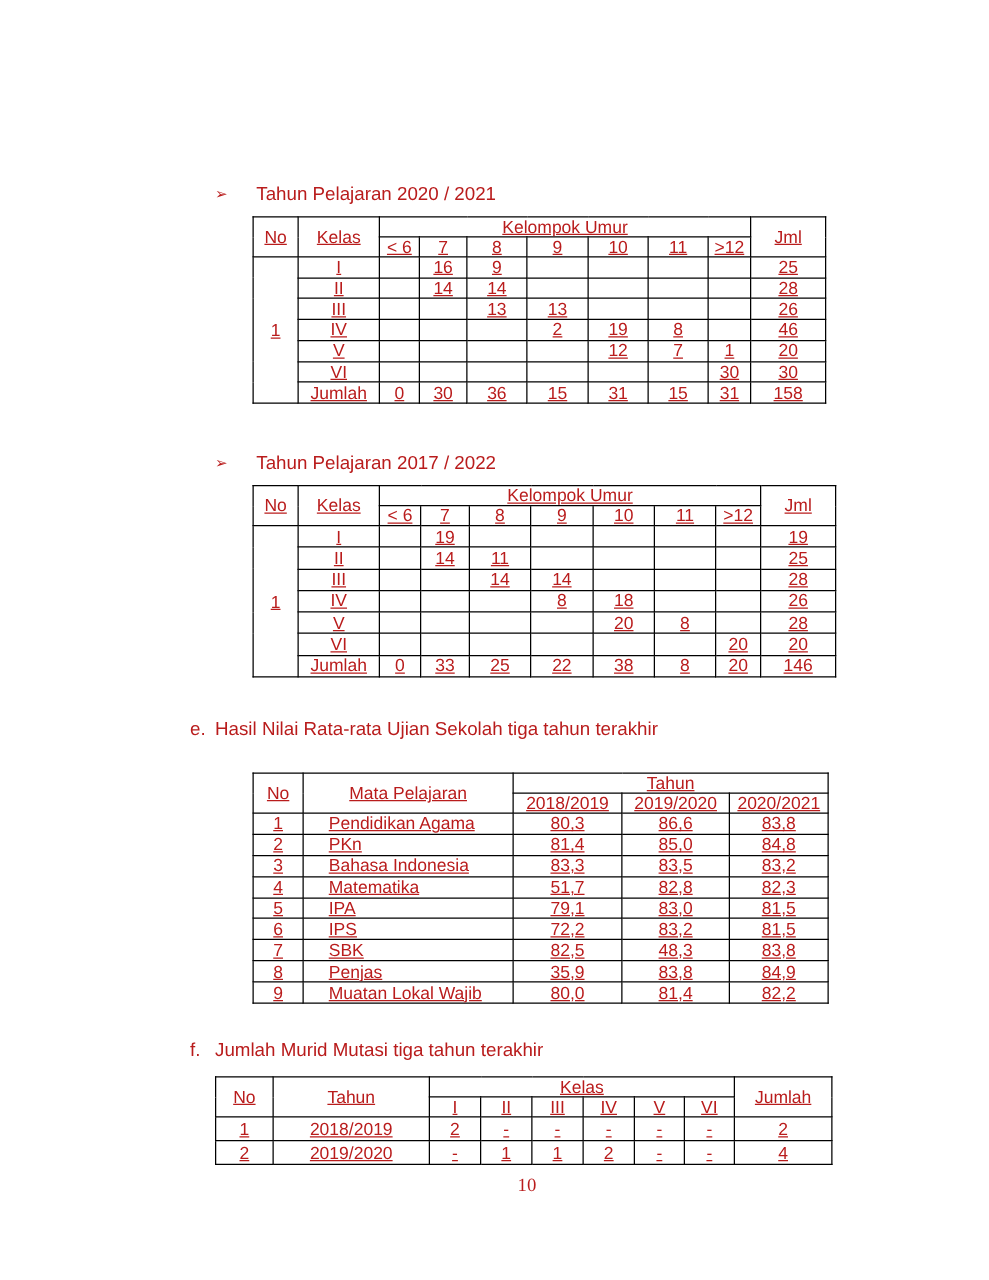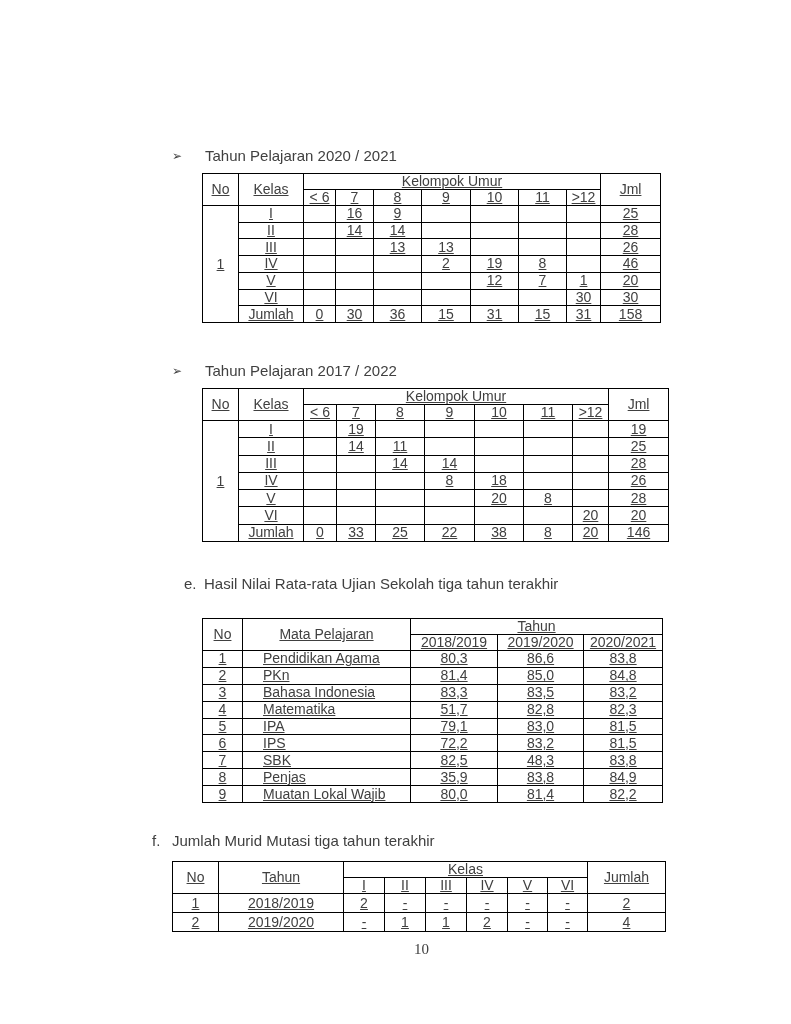--- a/index.html
+++ b/index.html
@@ -2,21 +2,21 @@
 <html><head>
 <meta charset="utf-8">
 <style>
   * { box-sizing: border-box; }
   html, body { margin: 0; padding: 0; }
   .page {
     position: relative;
     width: 791px;
     height: 1024px;
     background: #ffffff;
-    color: #404040;
+    color: #b91c1c;
     font-family: "Liberation Sans", "DejaVu Sans", sans-serif;
     overflow: hidden;
   }
   .heading {
     position: absolute;
     font-size: 15px;
     line-height: 17px;
     white-space: nowrap;
   }
   .bullet {
@@ -282,21 +282,21 @@
           <td>25</td>
           <td>22</td>
           <td>38</td>
           <td>8</td>
           <td>20</td>
           <td>146</td>
         </tr>
       </tbody>
   </table>
 
-  <div class="heading" style="left:152px; top:575px;margin-left:32px;">
+  <div class="heading" style="left:152px; top:575px;">
     <span class="h-label">e.</span><span>Hasil Nilai Rata-rata Ujian Sekolah tiga tahun terakhir</span>
   </div>
 
   <table class="doc" style="left:202px; top:618px; width:460px; height:185px;">
     <colgroup>
       <col style="width:40px">
         <col style="width:168px">
         <col style="width:87px">
         <col style="width:86px">
         <col style="width:79px">

